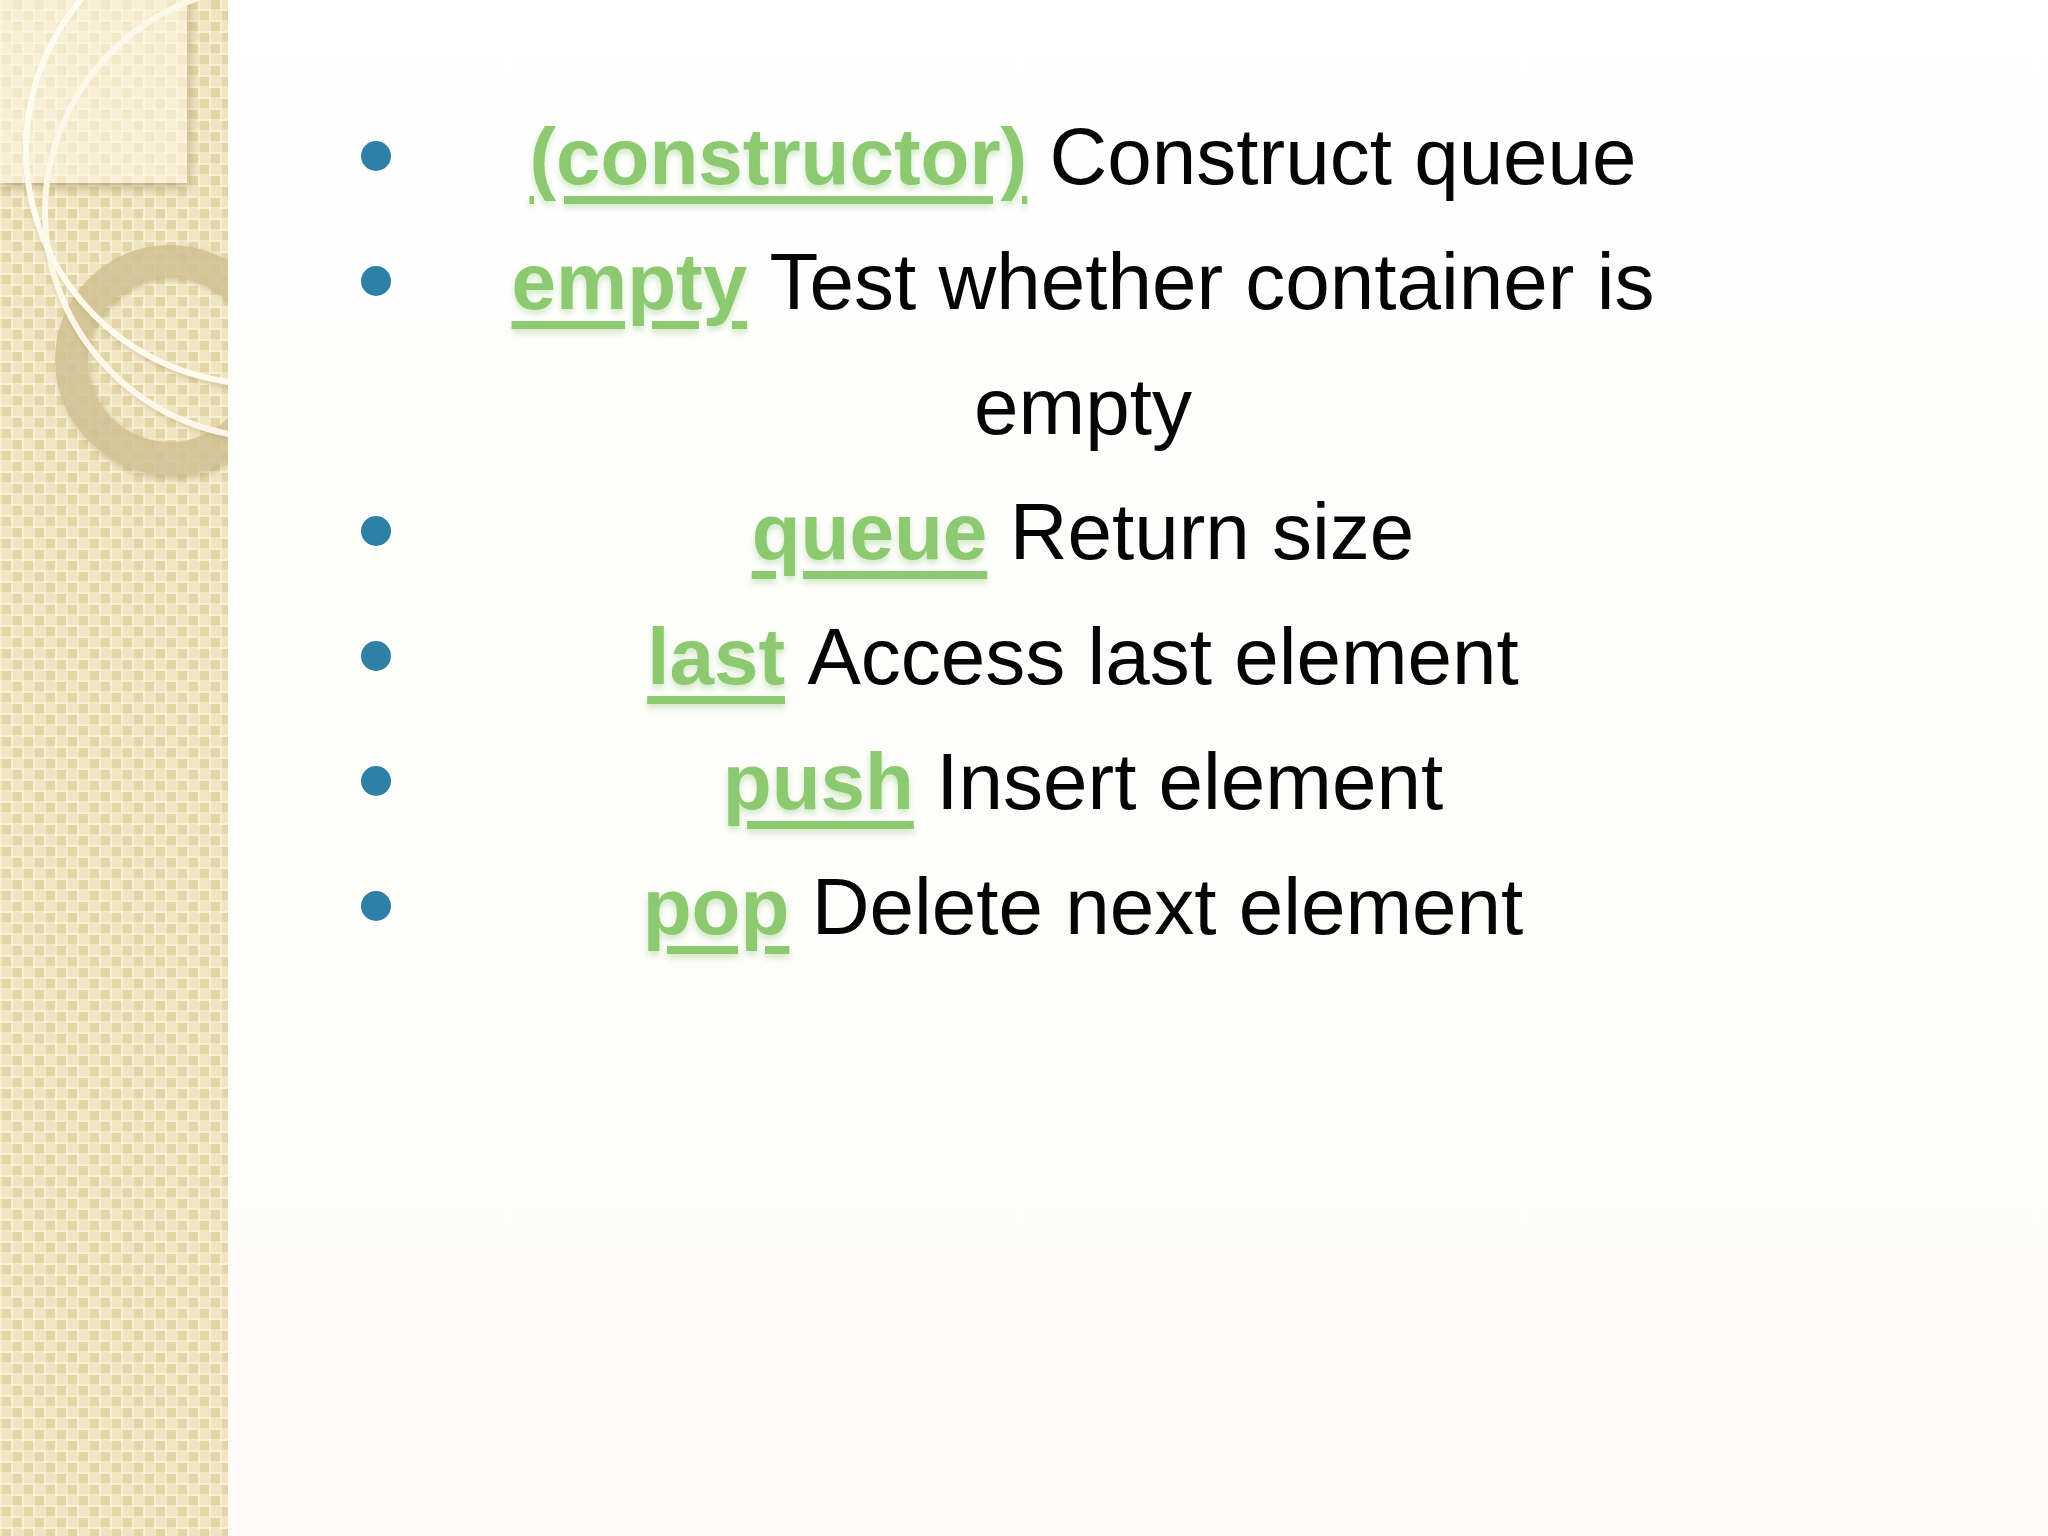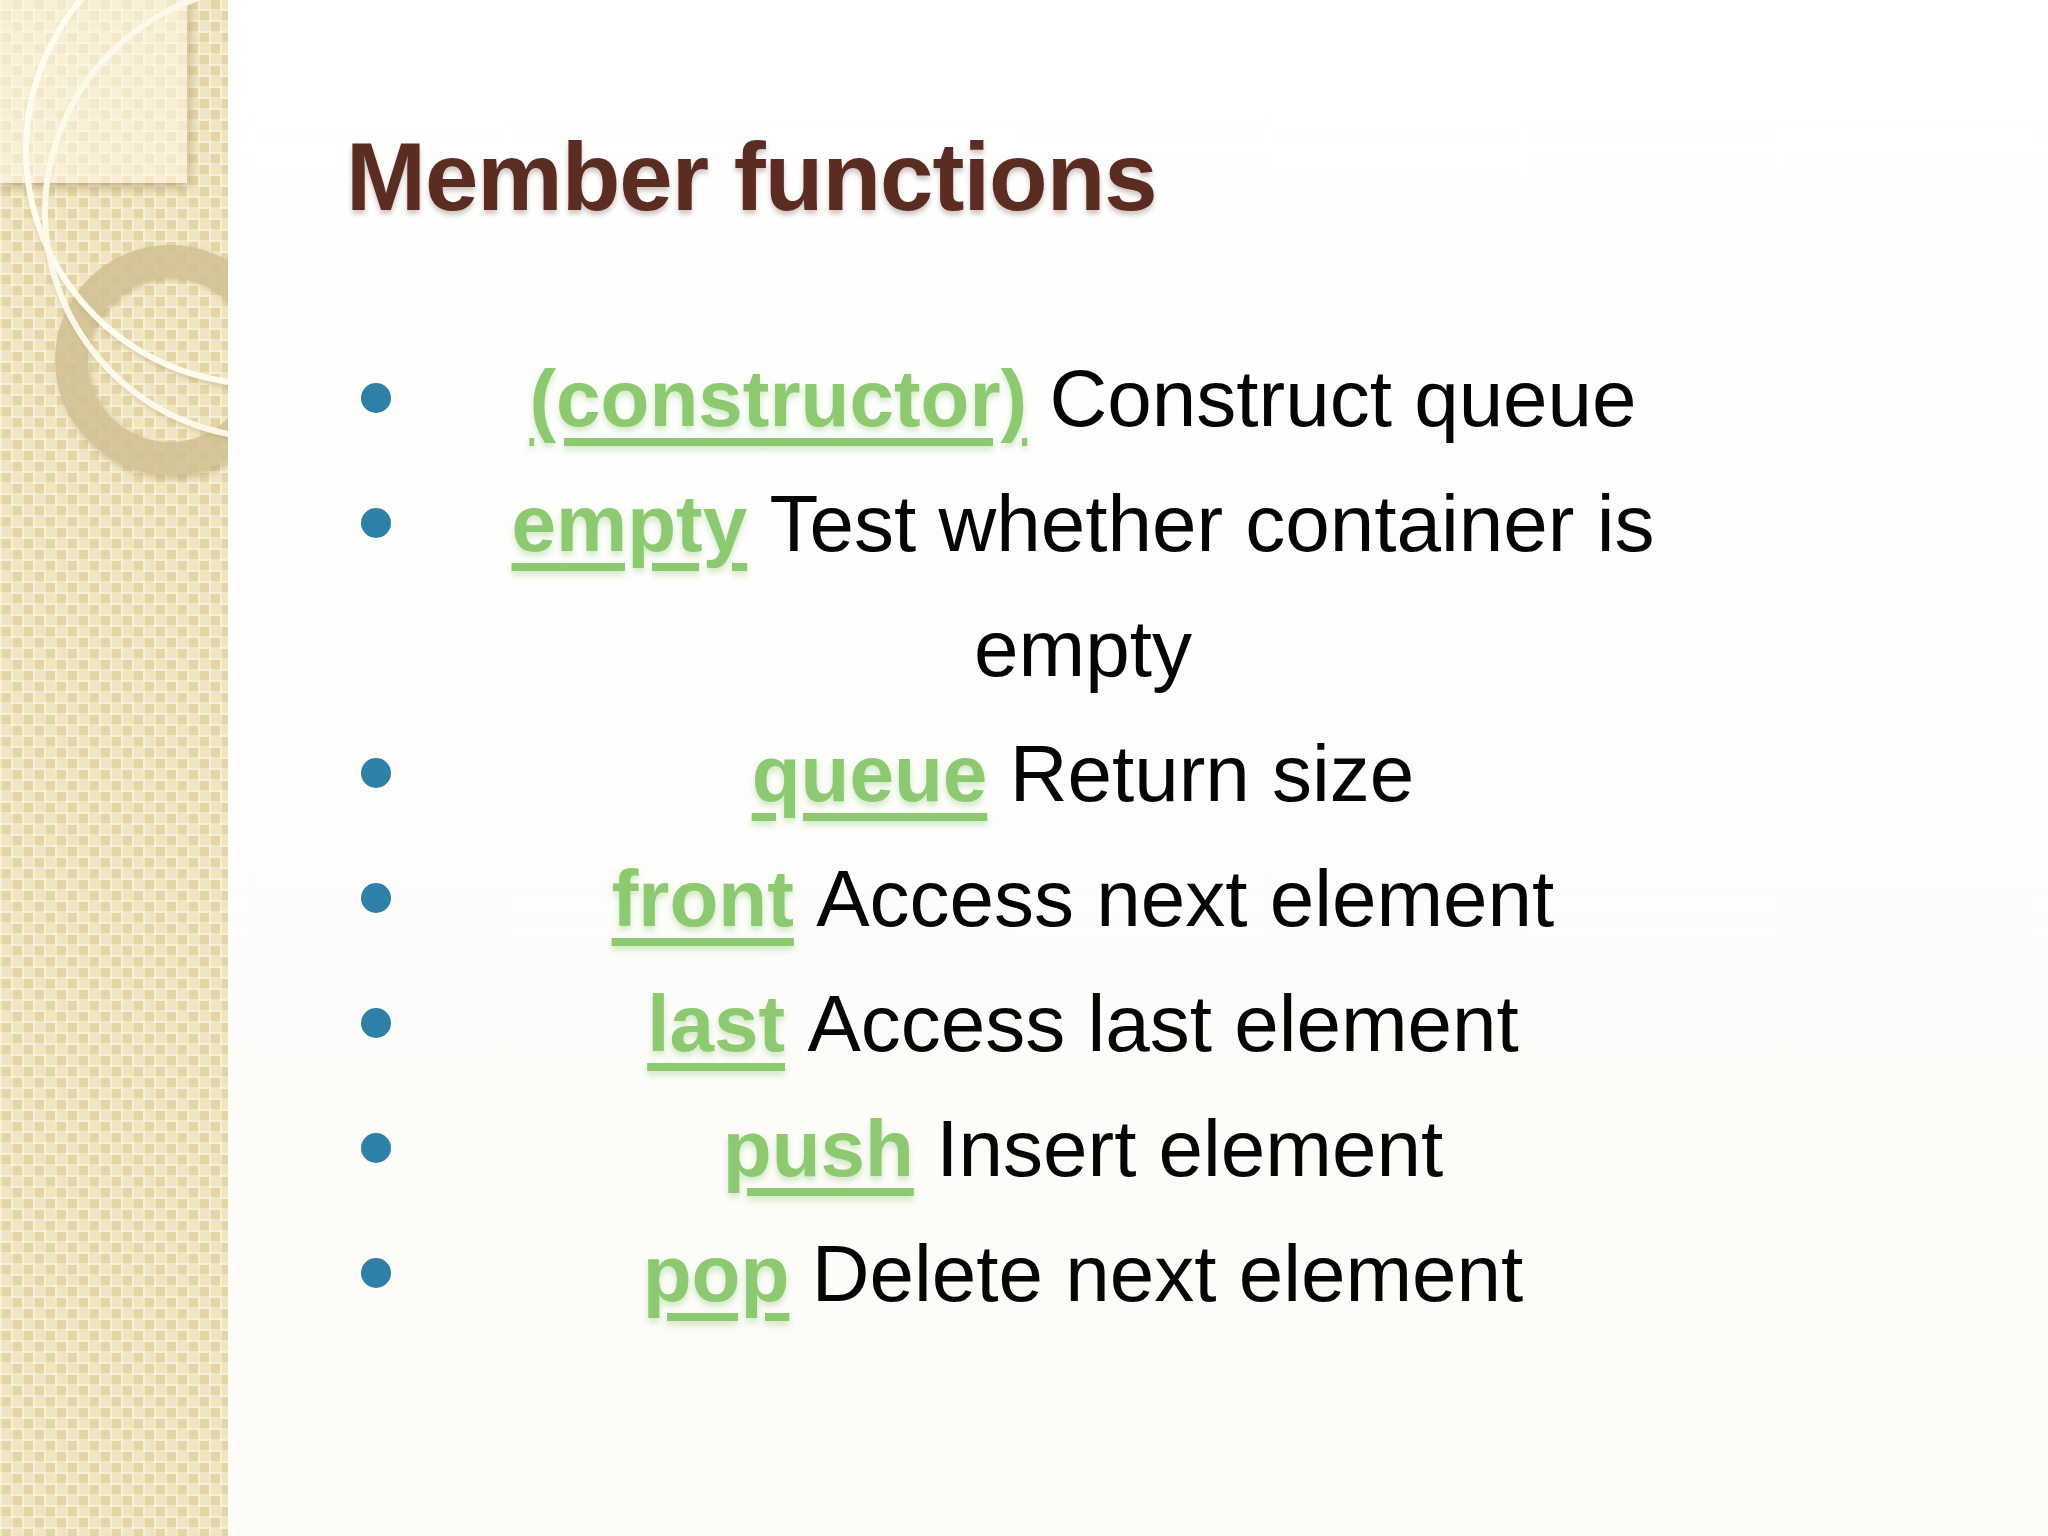--- a/index.html
+++ b/index.html
@@ -92,38 +92,33 @@
 <div class="slide">
 
   <div class="sidebar">
     <div class="panel-light"></div>
     <div class="circle ring-thick"></div>
     <div class="circle circle-thin-b"></div>
     <div class="circle circle-thin-a"></div>
   </div>
 
   <div class="main">
-    <h1 class="title">Member functions</h1>
 
     <ul class="bullets">
       <li>
         <span class="dot"></span>
         <span class="term">(constructor)</span><span class="desc">Construct queue</span>
       </li>
       <li>
         <span class="dot"></span>
         <span class="term">empty</span><span class="desc">Test whether container is empty</span>
       </li>
       <li>
         <span class="dot"></span>
         <span class="term">queue</span><span class="desc">Return size</span>
-      </li>
-      <li>
-        <span class="dot"></span>
-        <span class="term">front</span><span class="desc">Access next element</span>
       </li>
       <li>
         <span class="dot"></span>
         <span class="term">last</span><span class="desc">Access last element</span>
       </li>
       <li>
         <span class="dot"></span>
         <span class="term">push</span><span class="desc">Insert element</span>
       </li>
       <li>

